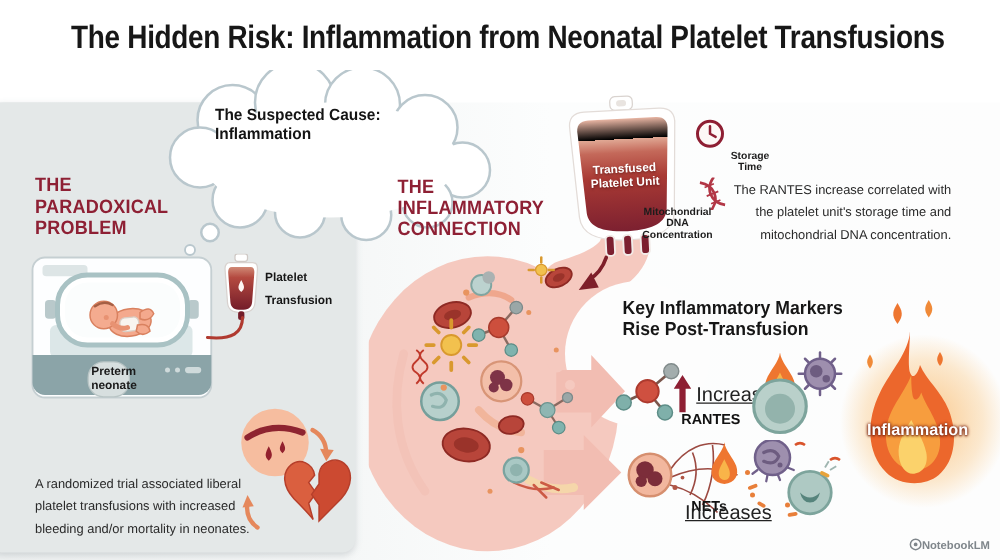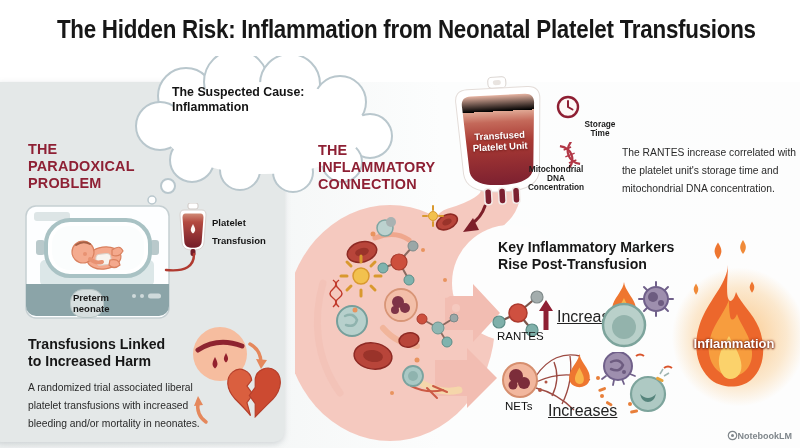--- a/index.html
+++ b/index.html
@@ -41,21 +41,21 @@
     left:14px; top:54px; width:76px; text-align:center;
     font-size:9.5px; line-height:11px; font-weight:bold; color:#fff;
     text-shadow:0 1px 2px rgba(70,8,8,.6);
   }
   .small-bag-label { font-size:9.5px; line-height:11px; font-weight:bold; color:#161616; }
   .preterm {
     left:70px; top:289px; width:34px; padding:3px 2px;
     background:#d7dfdf; border:1px solid #b9c5c5; border-radius:13px;
     font-size:9.5px; line-height:10.5px; font-weight:bold; color:#1a1a1a; text-align:center;
   }
-  .marker-name { font-size:11.5px; font-weight:normal; color:#111; }
+  .marker-name { font-size:11.5px; font-weight:bold; color:#111;margin-left:48px; }
   .marker-change { font-size:16px; color:#222;text-decoration:underline; }
   .glow {
     left:653px; top:248px; width:172px; height:178px;
     background:radial-gradient(closest-side,rgba(250,196,130,.95),rgba(250,212,160,.5) 55%,rgba(250,220,180,0) 78%);
   }
   .inflam-label {
     left:688px; top:336px; width:92px; text-align:center;
     font-size:13px; font-weight:bold; color:#fff;
     text-shadow:0 0 2px #8a3018,0 0 3px #8a3018,0 1px 2px #6e2410;
   }
@@ -143,24 +143,20 @@
     <rect x="12.5" y="46" width="5" height="7" rx="2" fill="#741d29"></rect>
   </svg>
   <svg class="abs" style="left:158px;top:248px;" width="44" height="34" viewBox="0 0 44 34">
     <path d="M36,6 C36,18 28,24 8,22" stroke="#b03a30" stroke-width="2.5" fill="none" stroke-linecap="round"></path>
   </svg>
   <div class="abs" style="left:212px;top:212px;">
     <span class="small-bag-label pre">Platelet
 Transfusion</span>
   </div>
 
-  <div class="abs" style="left:28px;top:336px;">
-    <span class="blk-head pre" style="display:inline-block;transform:scaleX(.94);transform-origin:left top;">Transfusions Linked
-to Increased Harm</span>
-  </div>
   <div class="abs" style="left:28px;top:377px;">
     <span class="body-txt pre">A randomized trial associated liberal
 platelet transfusions with increased
 bleeding and/or mortality in neonates.</span>
   </div>
 
   <svg class="abs" style="left:190px;top:324px;" width="100" height="112" viewBox="0 0 100 112">
     <g>
       <circle cx="30" cy="30" r="27" fill="#f6bd9f"></circle>
       <path d="M8,26 Q28,13 52,22" stroke="#8e2430" stroke-width="5" fill="none" stroke-linecap="round"></path>
@@ -318,25 +314,25 @@
   <div class="abs tiny-label pre" style="left:545px;top:120px;width:46px;margin-left:32px;">Storage
 Time</div>
 
   <svg class="abs" style="left:559px;top:142px;" width="22" height="26" viewBox="0 0 22 26">
     <g transform="rotate(-22 11 13)" stroke="#b23746" fill="none">
       <path d="M5,1 C15,7 15,19 5,25" stroke-width="2.2"></path>
       <path d="M17,1 C7,7 7,19 17,25" stroke-width="2.2"></path>
       <path d="M7,6 L15,6 M6,13 L16,13 M7,20 L15,20" stroke-width="1.4"></path>
     </g>
   </svg>
-  <div class="abs tiny-label pre" style="left:522px;top:165px;width:68px;">Mitochondrial
+  <div class="abs tiny-label pre" style="left:508px;top:165px;width:68px;">Mitochondrial
 DNA
 Concentration</div>
 
-  <div class="abs" style="left:622px;top:142px;">
+  <div class="abs" style="left:587px;top:142px;text-align:right;">
     <span class="body-txt pre">The RANTES increase correlated with
 the platelet unit's storage time and
 mitochondrial DNA concentration.</span>
   </div>
 
   <div class="abs" style="left:498px;top:239px;">
     <span class="blk-head pre" style="display:inline-block;transform:scaleX(.94);transform-origin:left top;">Key Inflammatory Markers
 Rise Post-Transfusion</span>
   </div>
 

